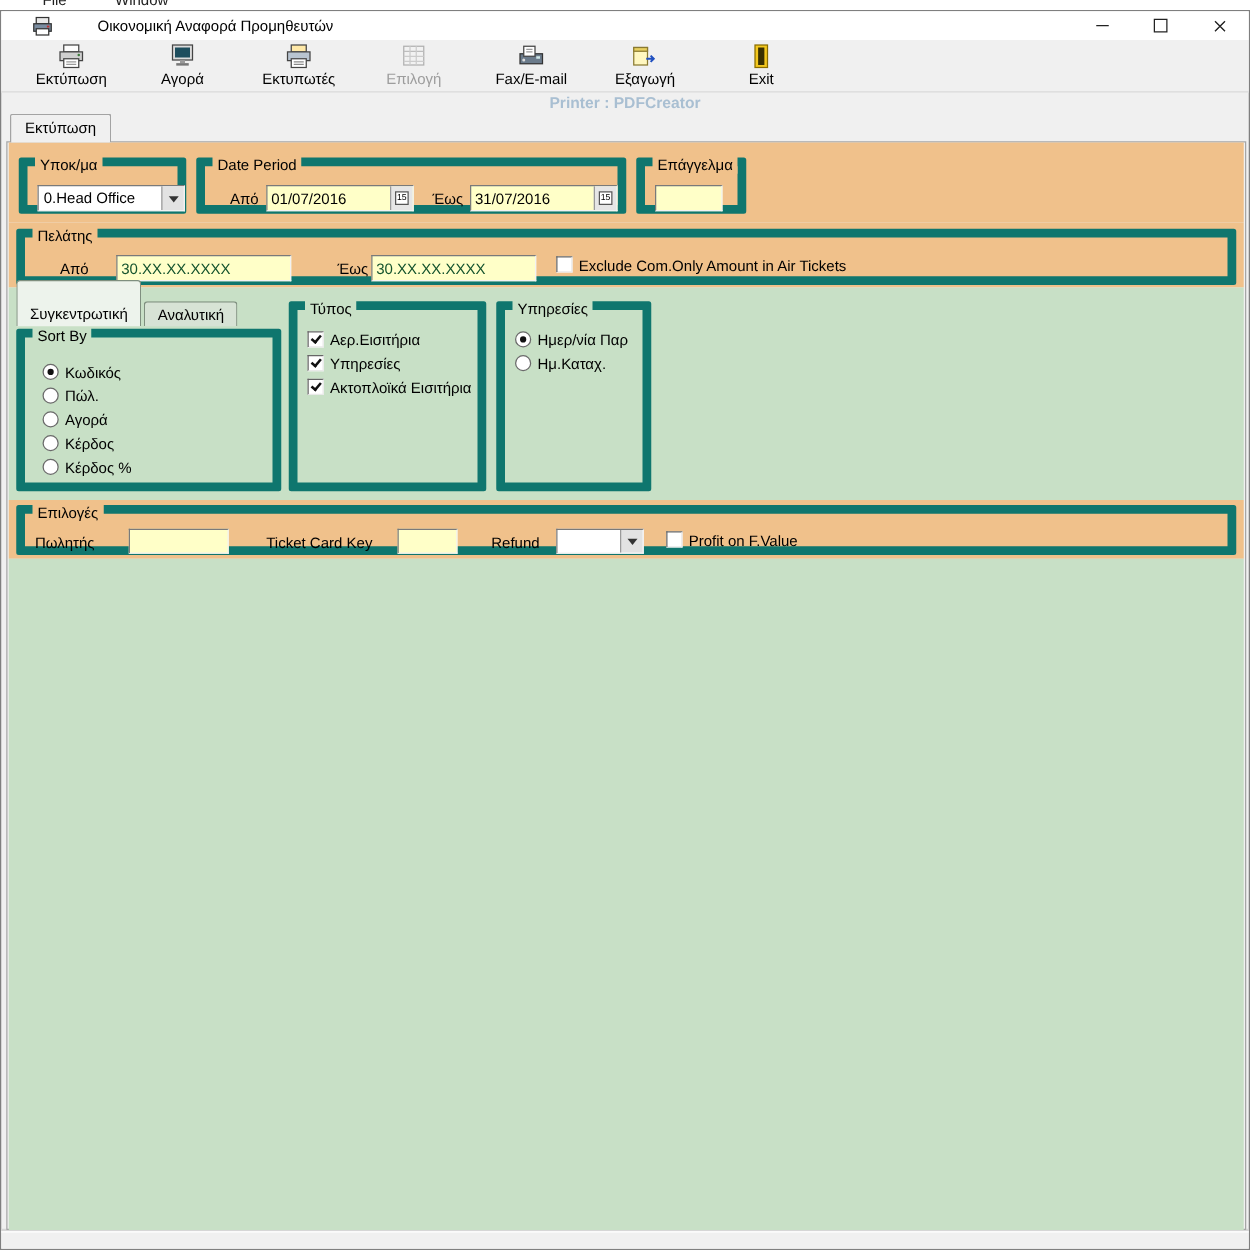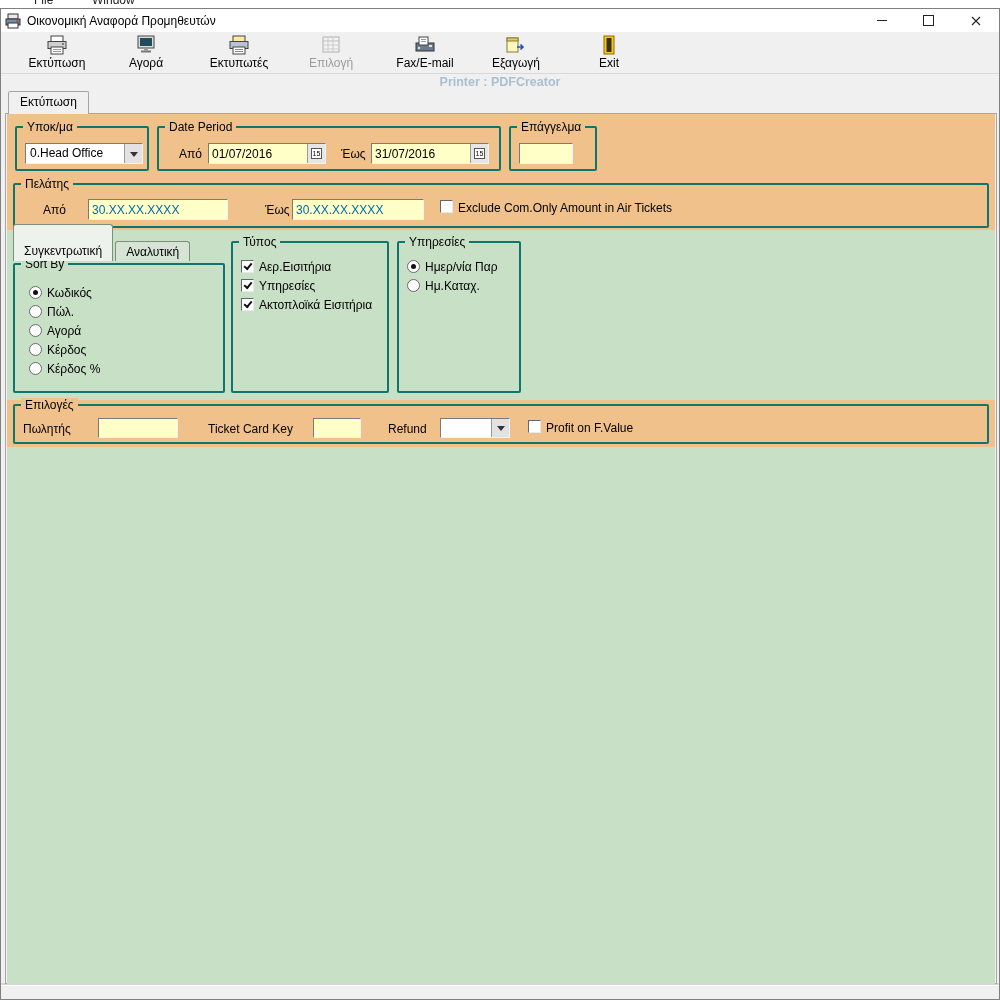--- a/index.html
+++ b/index.html
@@ -7,21 +7,21 @@
   .screen{position:relative;width:1000px;height:1000px;background:#fff;overflow:hidden;}
 
   
   .bg-strip{position:absolute;left:0;top:0;right:0;height:8px;background:#fff;overflow:hidden;}
   .bg-strip span{position:absolute;top:-7px;font-size:12px;color:#222;}
 
   
   .appwin{position:absolute;left:0;top:8px;width:1000px;height:992px;background:#f0f0f0;
     border:1px solid #7f7f7f;box-sizing:border-box;}
 
-  .titlebar{position:absolute;left:0;top:0;right:0;height:23px;background:#fff;display:flex;align-items:center;padding-left:4px;}
+  .titlebar{position:absolute;left:0;top:0;right:0;height:23px;background:#fff;display:flex;align-items:center;padding-left:25px;gap:30px;}
   .title-icon{display:flex;align-items:center;margin-right:6px;}
   .title-text{font-size:12px;}
   .win-controls{position:absolute;right:0;top:0;height:23px;display:flex;}
   .win-btn{width:47px;height:23px;display:flex;align-items:center;justify-content:center;cursor:pointer;}
   .glyph-min{width:10px;height:1px;background:#222;display:block;}
   .glyph-max{width:9px;height:9px;border:1px solid #222;display:block;}
 
   .toolbar{position:absolute;left:0;top:23px;right:0;height:41px;background:#f0f0f0;border-bottom:1px solid #d9d9d9;}
   .tb-btn{position:absolute;top:3px;height:36px;display:flex;flex-direction:column;align-items:center;cursor:pointer;}
   .tb-icon{height:20px;display:flex;align-items:flex-end;justify-content:center;}
@@ -35,29 +35,29 @@
   .page-tab{position:absolute;left:7px;top:82px;height:23px;padding:3px 11px 0;box-sizing:border-box;
     background:#f0f0f0;border:1px solid #a3a3a3;border-bottom:none;border-radius:2px 2px 0 0;z-index:6;cursor:default;}
 
   .frame{position:absolute;left:4px;top:104px;width:992px;height:871px;background:#f0f0f0;
     border:1px solid #a6a6a6;box-sizing:border-box;z-index:1;}
 
   .band{position:absolute;left:6px;width:988px;z-index:2;}
   .band.orange{background:#f0c18b;}
   .band.green{background:#c8e0c6;}
 
-  .group{position:absolute;border:2px solid #0f766e;border-radius:2px;box-sizing:border-box;z-index:3;}
+  .group{position:absolute;border:7px solid #0f766e;border-radius:2px;box-sizing:border-box;z-index:3;}
   .glabel{position:absolute;top:-8px;left:6px;padding:0 4px;font-size:12px;white-space:nowrap;}
   .group.on-orange .glabel{background:#f0c18b;}
   .group.on-green .glabel{background:#c8e0c6;}
 
   .lbl{position:absolute;font-size:12px;white-space:nowrap;line-height:14px;}
 
   .field{position:absolute;background:#ffffc8;border:1px solid;border-color:#7a7a7a #f2f2f2 #f2f2f2 #7a7a7a;
-    box-sizing:border-box;font-family:"Liberation Sans",sans-serif;font-size:12px;padding:0 3px;height:21px;color:#0369a1;outline:none;}
+    box-sizing:border-box;font-family:"Liberation Sans",sans-serif;font-size:12px;padding:0 3px;height:21px;color:#14532d;outline:none;}
 
   .datefield{position:absolute;display:flex;background:#ffffc8;border:1px solid;
     border-color:#7a7a7a #f2f2f2 #f2f2f2 #7a7a7a;box-sizing:border-box;height:21px;}
   .date-input{flex:1;min-width:0;border:none;background:transparent;font-family:"Liberation Sans",sans-serif;
     font-size:12px;padding:0 3px;outline:none;}
   .cal-btn{width:17px;background:#e6e6e6;border-left:1px solid #9a9a9a;display:flex;align-items:center;justify-content:center;cursor:pointer;}
   .cal-glyph{font-size:7px;line-height:9px;background:#fff;border:1px solid #555;padding:0 1px;}
 
   .combo{position:absolute;display:flex;background:#fff;border:1px solid;
     border-color:#7a7a7a #f2f2f2 #f2f2f2 #7a7a7a;box-sizing:border-box;height:21px;cursor:pointer;}

